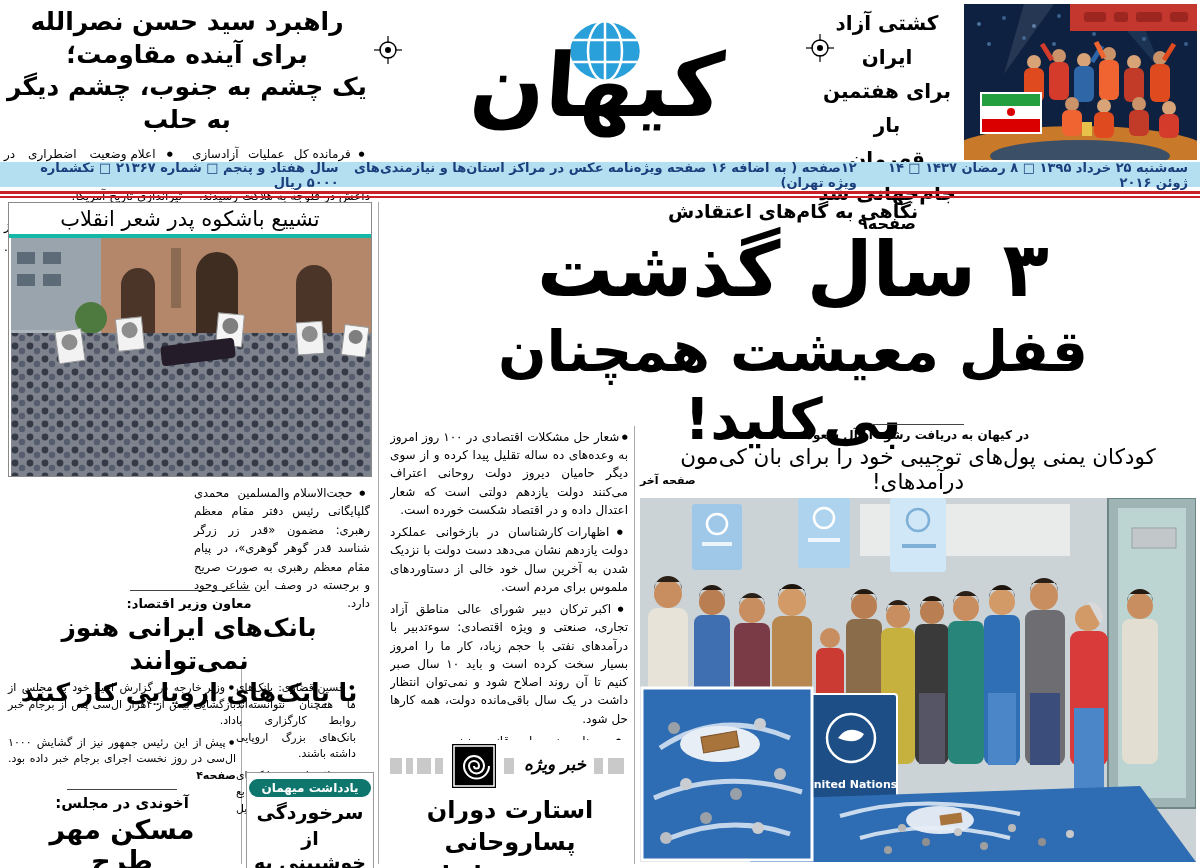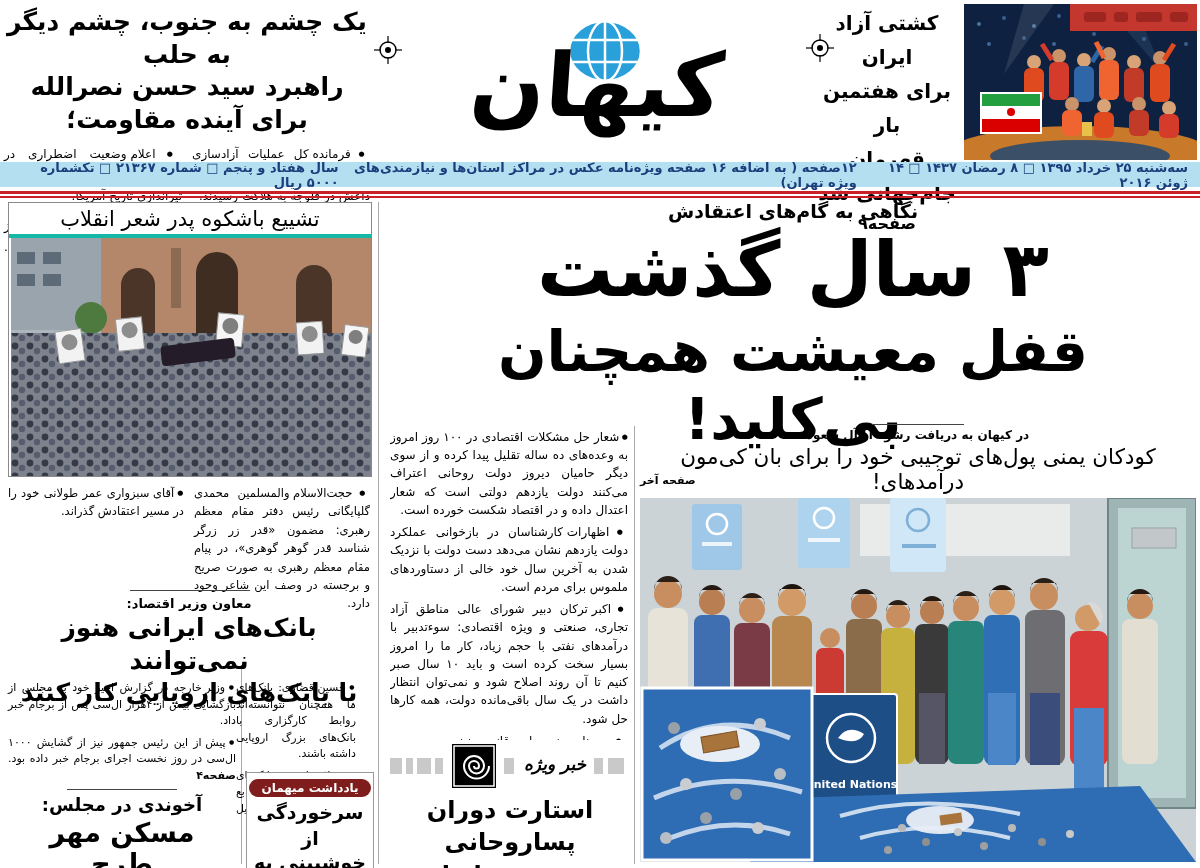--- a/index.html
+++ b/index.html
@@ -33,34 +33,34 @@
   .lead-text p::before{content:"● ";font-size:7px;vertical-align:2px;}
   
   .photobox{border:1px solid #8a8a8a;background:#fff;}
   .photobox .ptitle{font-size:21px;text-align:center;padding:4px 0 3px;border-bottom:4px solid #14b8a6;}
   .kicker-sm{font-size:13px;font-weight:bold;text-align:center;}
   .h-md{font-size:25px;font-weight:bold;text-align:center;line-height:1.3;}
   .h-sm{font-size:22px;font-weight:bold;text-align:center;line-height:1.35;}
   .smalltext{font-size:11px;line-height:1.5;text-align:justify;text-align-last:right;}
   .smalltext p{margin:0 0 5px 0;}
   .smalltext p::before{content:"● ";font-size:6px;vertical-align:2px;}
-  .badge-pill{display:inline-block;background:#7f1d1d;color:#fff;font-size:12px;font-weight:bold;
+  .badge-pill{display:inline-block;background:#0f766e;color:#fff;font-size:12px;font-weight:bold;
               padding:2px 12px;border-radius:11px;}
   .guestbox{border:1px solid #999;background:#fff;text-align:center;padding:4px 2px;}
   .bar{position:absolute;top:14px;height:16px;background:#c9c9c9;}
   .kv-label{font-size:17px;font-weight:bold;font-style:italic;}
 </style>
 </head>
 <body>
 
 <div id="page">
 
   <div class="abs" style="left:4px;top:6px;width:366px;">
+    <div class="top-head">راهبرد سید حسن نصرالله برای آینده مقاومت؛</div>
     <div class="top-head">یک چشم به جنوب، چشم دیگر به حلب</div>
-    <div class="top-head">راهبرد سید حسن نصرالله برای آینده مقاومت؛</div>
     <div class="briefs" style="margin-top:8px;">
       <div class="col">
         <p class="bul">فرمانده کل عملیات آزادسازی فلوجه: نیمی از تروریست‌های داعش در فلوجه به هلاکت رسیدند.</p>
         <p class="bul">مؤسسه صلح استکهلم: هیچ کشوری به کاهش توان اتمی خود راضی نمی‌شود!</p>
       </div>
       <div class="col">
         <p class="bul">اعلام وضعیت اضطراری در فلوریدا پس از مرگبارترین حادثه تیراندازی تاریخ آمریکا.</p>
         <p class="bul">
           <span>انصارالله: مقاومت یمن هرگز سلاح خود را زمین نخواهد گذاشت.</span>
           <span class="pgref">صفحه آخر</span>
@@ -430,21 +430,20 @@
       </g>
       <rect x="150" y="104" width="74" height="20" rx="4" fill="#241c28" transform="rotate(-7 187 114)"></rect>
     </svg>
   </div>
 
   <div class="abs briefs" style="left:8px;top:484px;width:362px;">
     <div class="col">
       <p class="bul" style="font-size:11.5px;line-height:1.6;">حجت‌الاسلام والمسلمین محمدی گلپایگانی رئیس دفتر مقام معظم رهبری: مضمون «قدر زر زرگر شناسد قدر گوهر گوهری»، در پیام مقام معظم رهبری به صورت صریح و برجسته در وصف این شاعر وجود دارد.</p>
     </div>
     <div class="col">
-      <p class="bul" style="font-size:11.5px;line-height:1.6;margin-bottom:4px;">آقای سبزواری عمر طولانی خود را در مسیر اعتقادش گذراند.</p>
     </div>
   </div>
 
   <div class="abs hdiv" style="left:130px;top:590px;width:120px;"></div>
   <div class="abs kicker-sm" style="left:8px;top:596px;width:362px;">معاون وزیر اقتصاد:</div>
   <div class="abs" style="left:8px;top:612px;width:362px;">
     <div class="h-md">بانک‌های ایرانی هنوز نمی‌توانند</div>
     <div class="h-md">با بانک‌های اروپایی کار کنند</div>
   </div>
 
@@ -462,19 +461,19 @@
 
   <div class="abs" style="left:8px;top:680px;width:228px;">
     <div class="smalltext">
       <p>وزیر خارجه در گزارش اخیر خود به مجلس از بازگشایی بیش از ۴هزار ال‌سی پس از برجام خبر داد.</p>
       <p>
         <span>پیش از این رئیس جمهور نیز از گشایش ۱۰۰۰ ال‌سی در روز نخست اجرای برجام خبر داده بود.</span>
         <span class="pgref">صفحه۴</span>
       </p>
     </div>
     <div class="hdiv" style="width:110px;margin:4px auto 4px;"></div>
-    <div class="kicker-sm" style="font-size:18px;">آخوندی در مجلس:</div>
+    <div class="kicker-sm" style="font-size:15px;">آخوندی در مجلس:</div>
     <div class="h-md" style="font-size:27px;line-height:1.15;margin-top:2px;">مسکن مهر</div>
     <div class="h-md" style="font-size:27px;line-height:1.15;">طرح فاجعه‌آمیزی بود!</div>
 
   </div>
 
 </div>
 
 </body></html>

